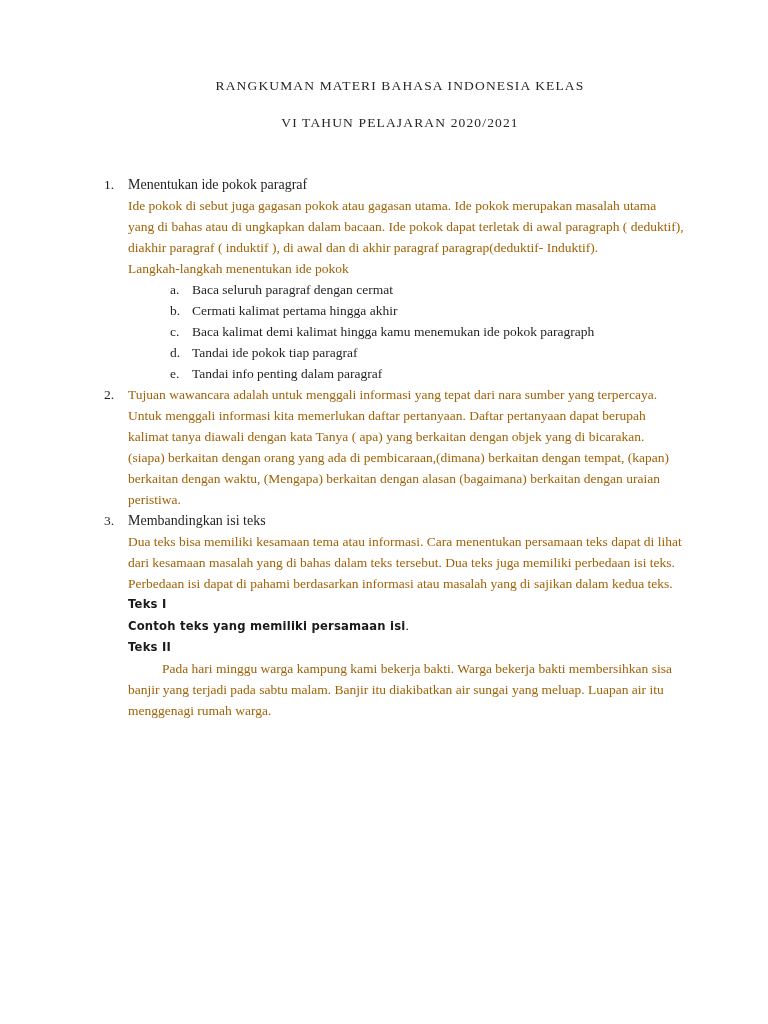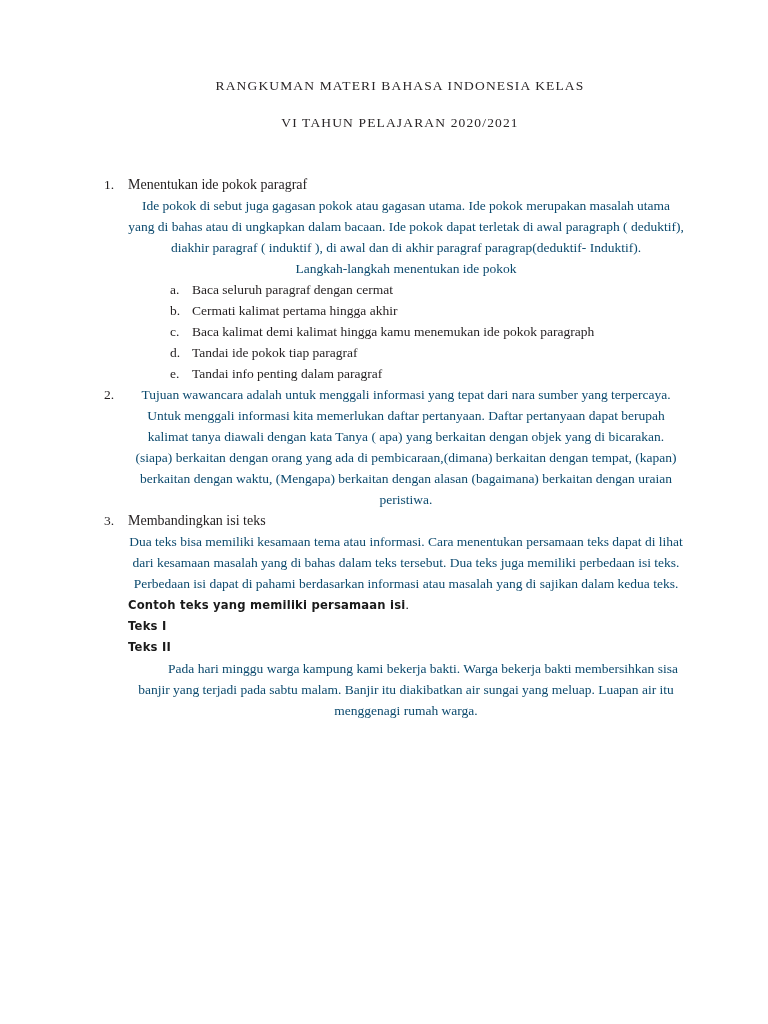--- a/index.html
+++ b/index.html
@@ -48,22 +48,22 @@
     color: #231f20;
   }
   .item-title {
     font-size: 14px;
     line-height: 21px;
     color: #231f20;
   }
   .para {
     font-size: 13.5px;
     line-height: 21px;
-    color: #0c4a6e;
-    text-align: center;
+    color: #a16207;
+    text-align: left;
   }
 
   
   .alpha-list { margin: 0; padding: 0; list-style: none; }
   .alpha-item {
     position: relative;
     padding-left: 64px;
     font-size: 13.5px;
     line-height: 21px;
     color: #231f20;
@@ -156,23 +156,23 @@
     <div class="num-item">
       <span class="marker">2.</span>
       <div class="para">Tujuan wawancara adalah untuk menggali informasi yang tepat dari nara sumber yang terpercaya. Untuk menggali informasi kita memerlukan daftar pertanyaan. Daftar pertanyaan dapat berupah kalimat tanya diawali dengan kata Tanya ( apa) yang berkaitan dengan objek yang di bicarakan. (siapa) berkaitan dengan orang yang ada di pembicaraan,(dimana) berkaitan dengan tempat, (kapan) berkaitan dengan waktu, (Mengapa) berkaitan dengan alasan (bagaimana) berkaitan dengan uraian peristiwa.</div>
     </div>
 
     <div class="num-item">
       <span class="marker">3.</span>
       <div class="item-title">Membandingkan isi teks</div>
       <div class="para">Dua teks bisa memiliki kesamaan tema atau informasi. Cara menentukan persamaan teks dapat di lihat dari kesamaan masalah yang di bahas dalam teks tersebut. Dua teks juga memiliki perbedaan isi teks. Perbedaan isi dapat di pahami berdasarkan informasi atau masalah yang di sajikan dalam kedua teks.</div>
 
+      <div class="bold-head">Teks I</div>
+
       <div class="bold-head"><span>Contoh teks yang memiliki persamaan isi</span><span class="tail">.</span></div>
-
-      <div class="bold-head">Teks I</div>
 
       <div class="bold-head">Teks II</div>
       <div class="para"><span class="tab-indent"></span><span>Pada hari minggu warga kampung kami bekerja bakti. Warga bekerja bakti membersihkan sisa banjir yang terjadi pada sabtu malam. Banjir itu diakibatkan air sungai yang meluap. Luapan air itu menggenagi rumah warga.</span></div>
     </div>
 
   </div>
 
   <div id="footer-bar">
     <div id="footer-text">NEWS 2026 NURULAMIN</div>
   </div>

